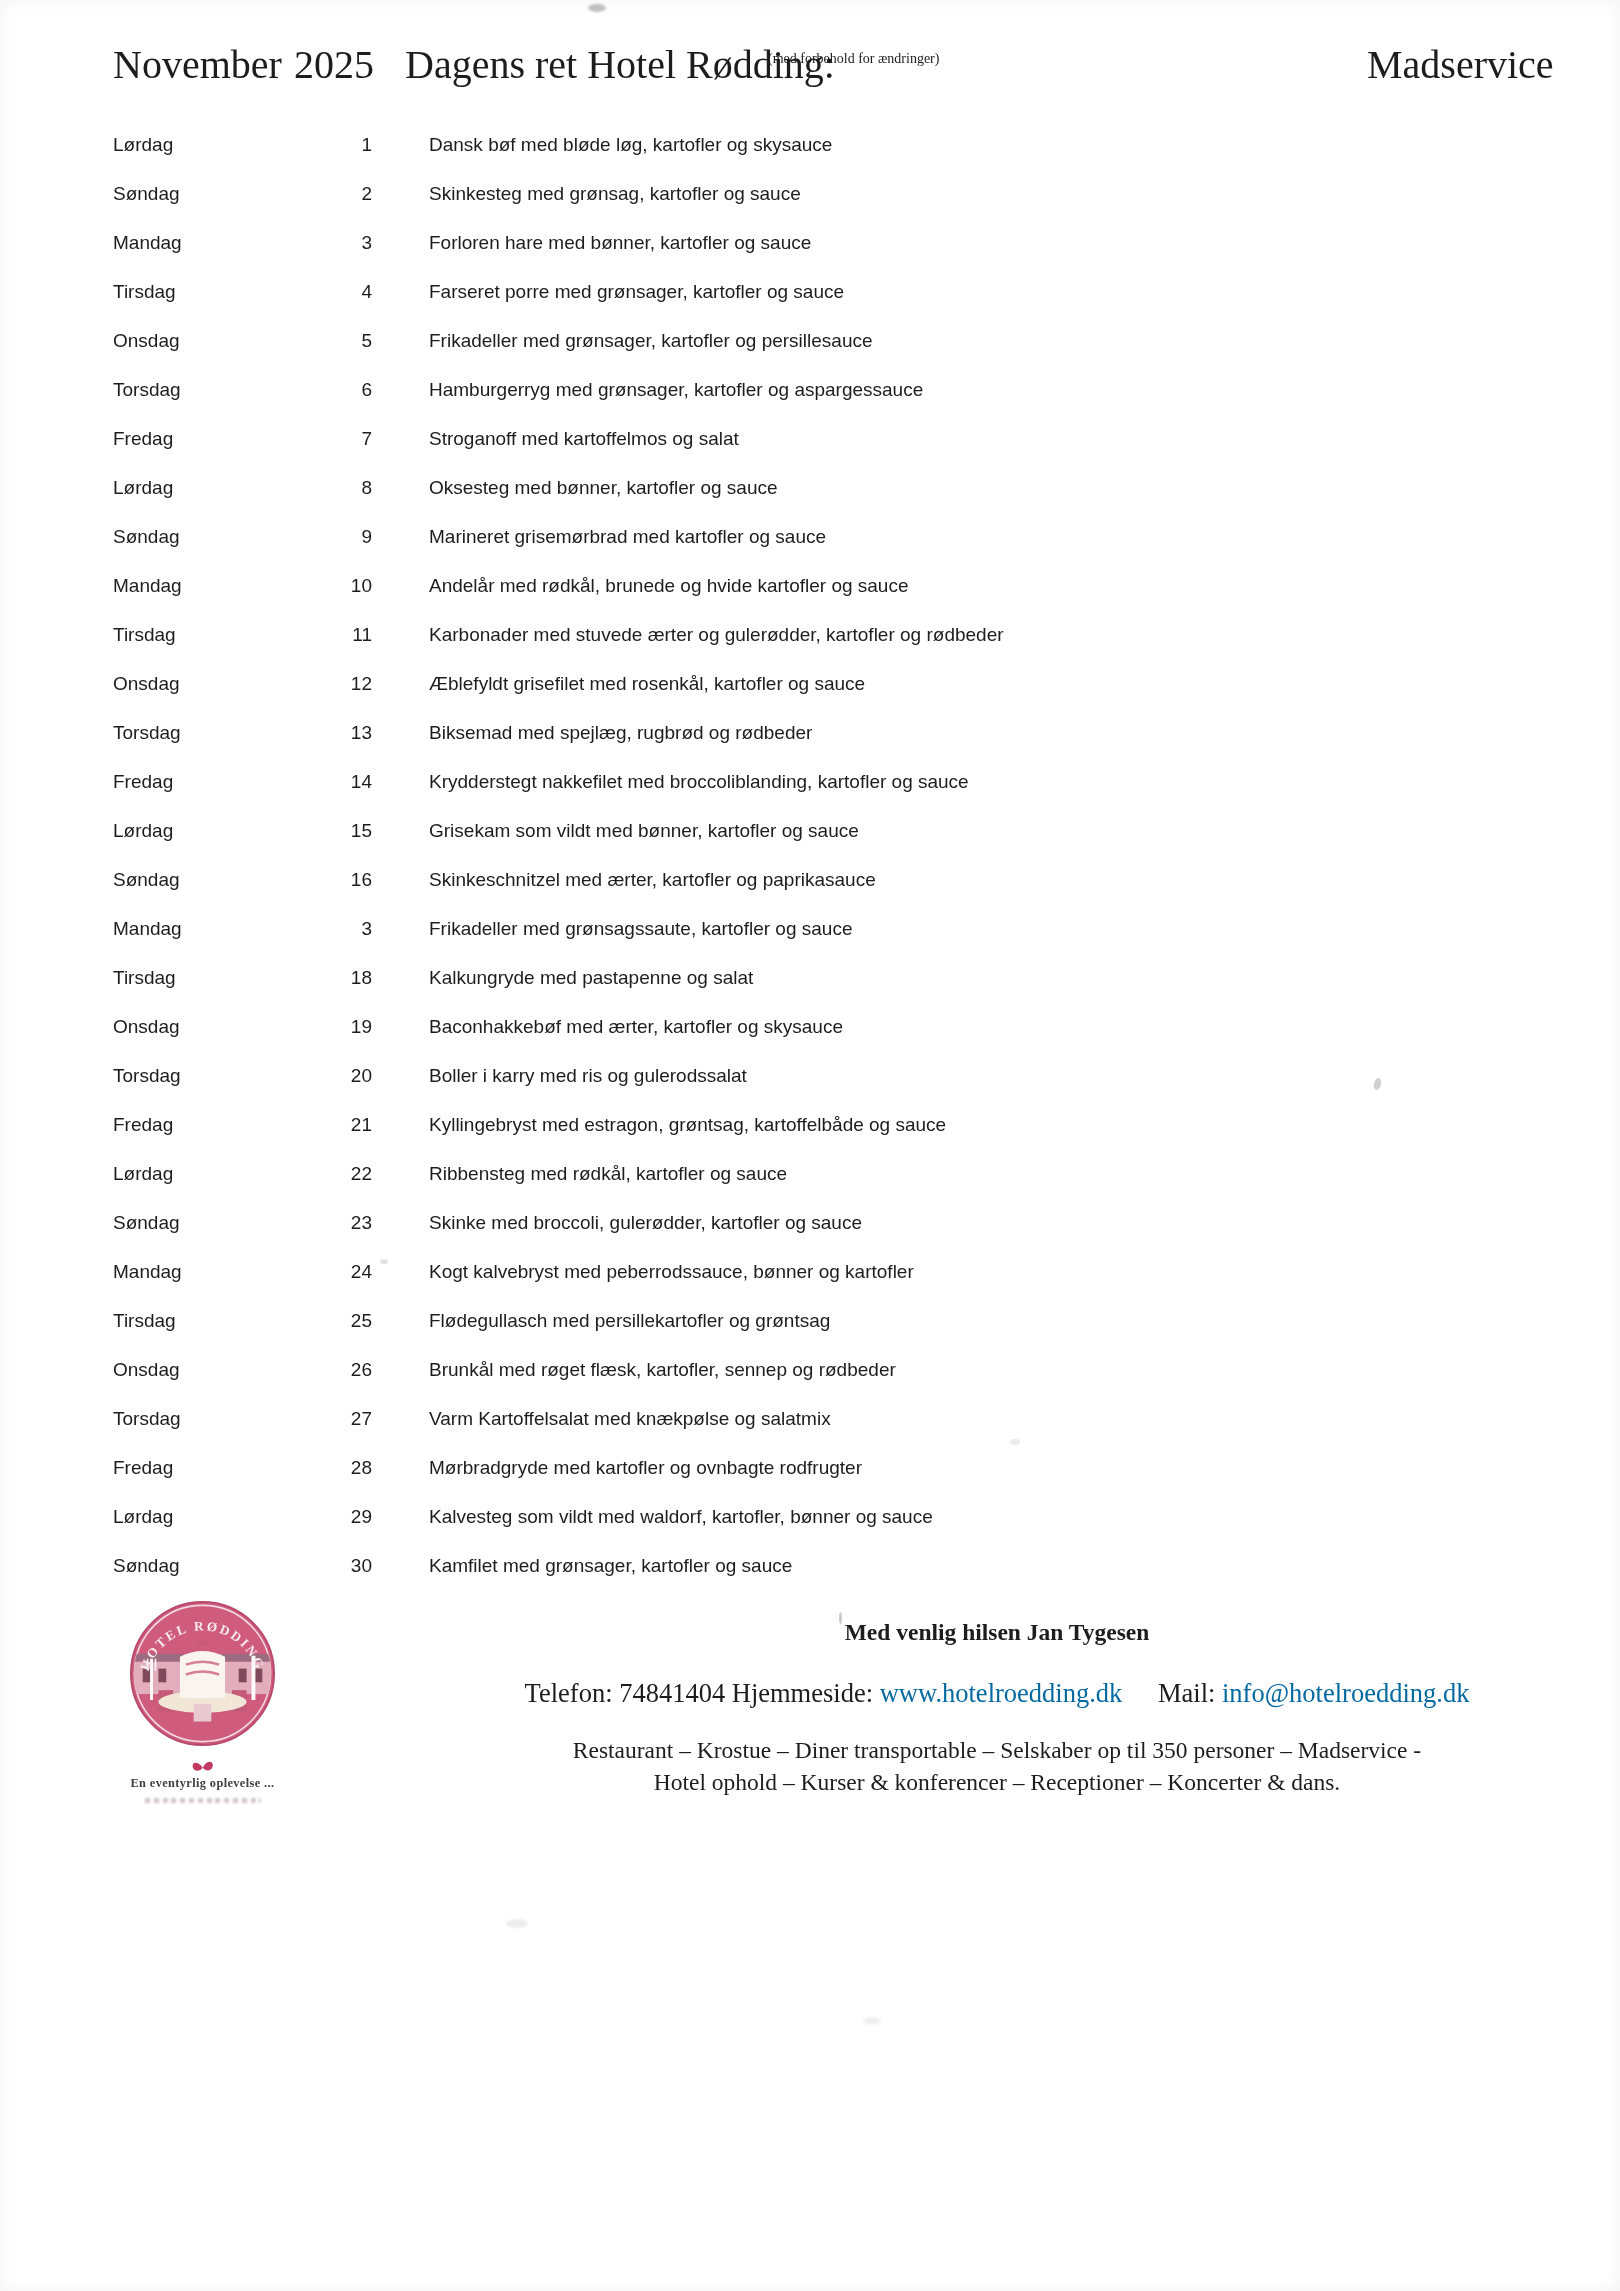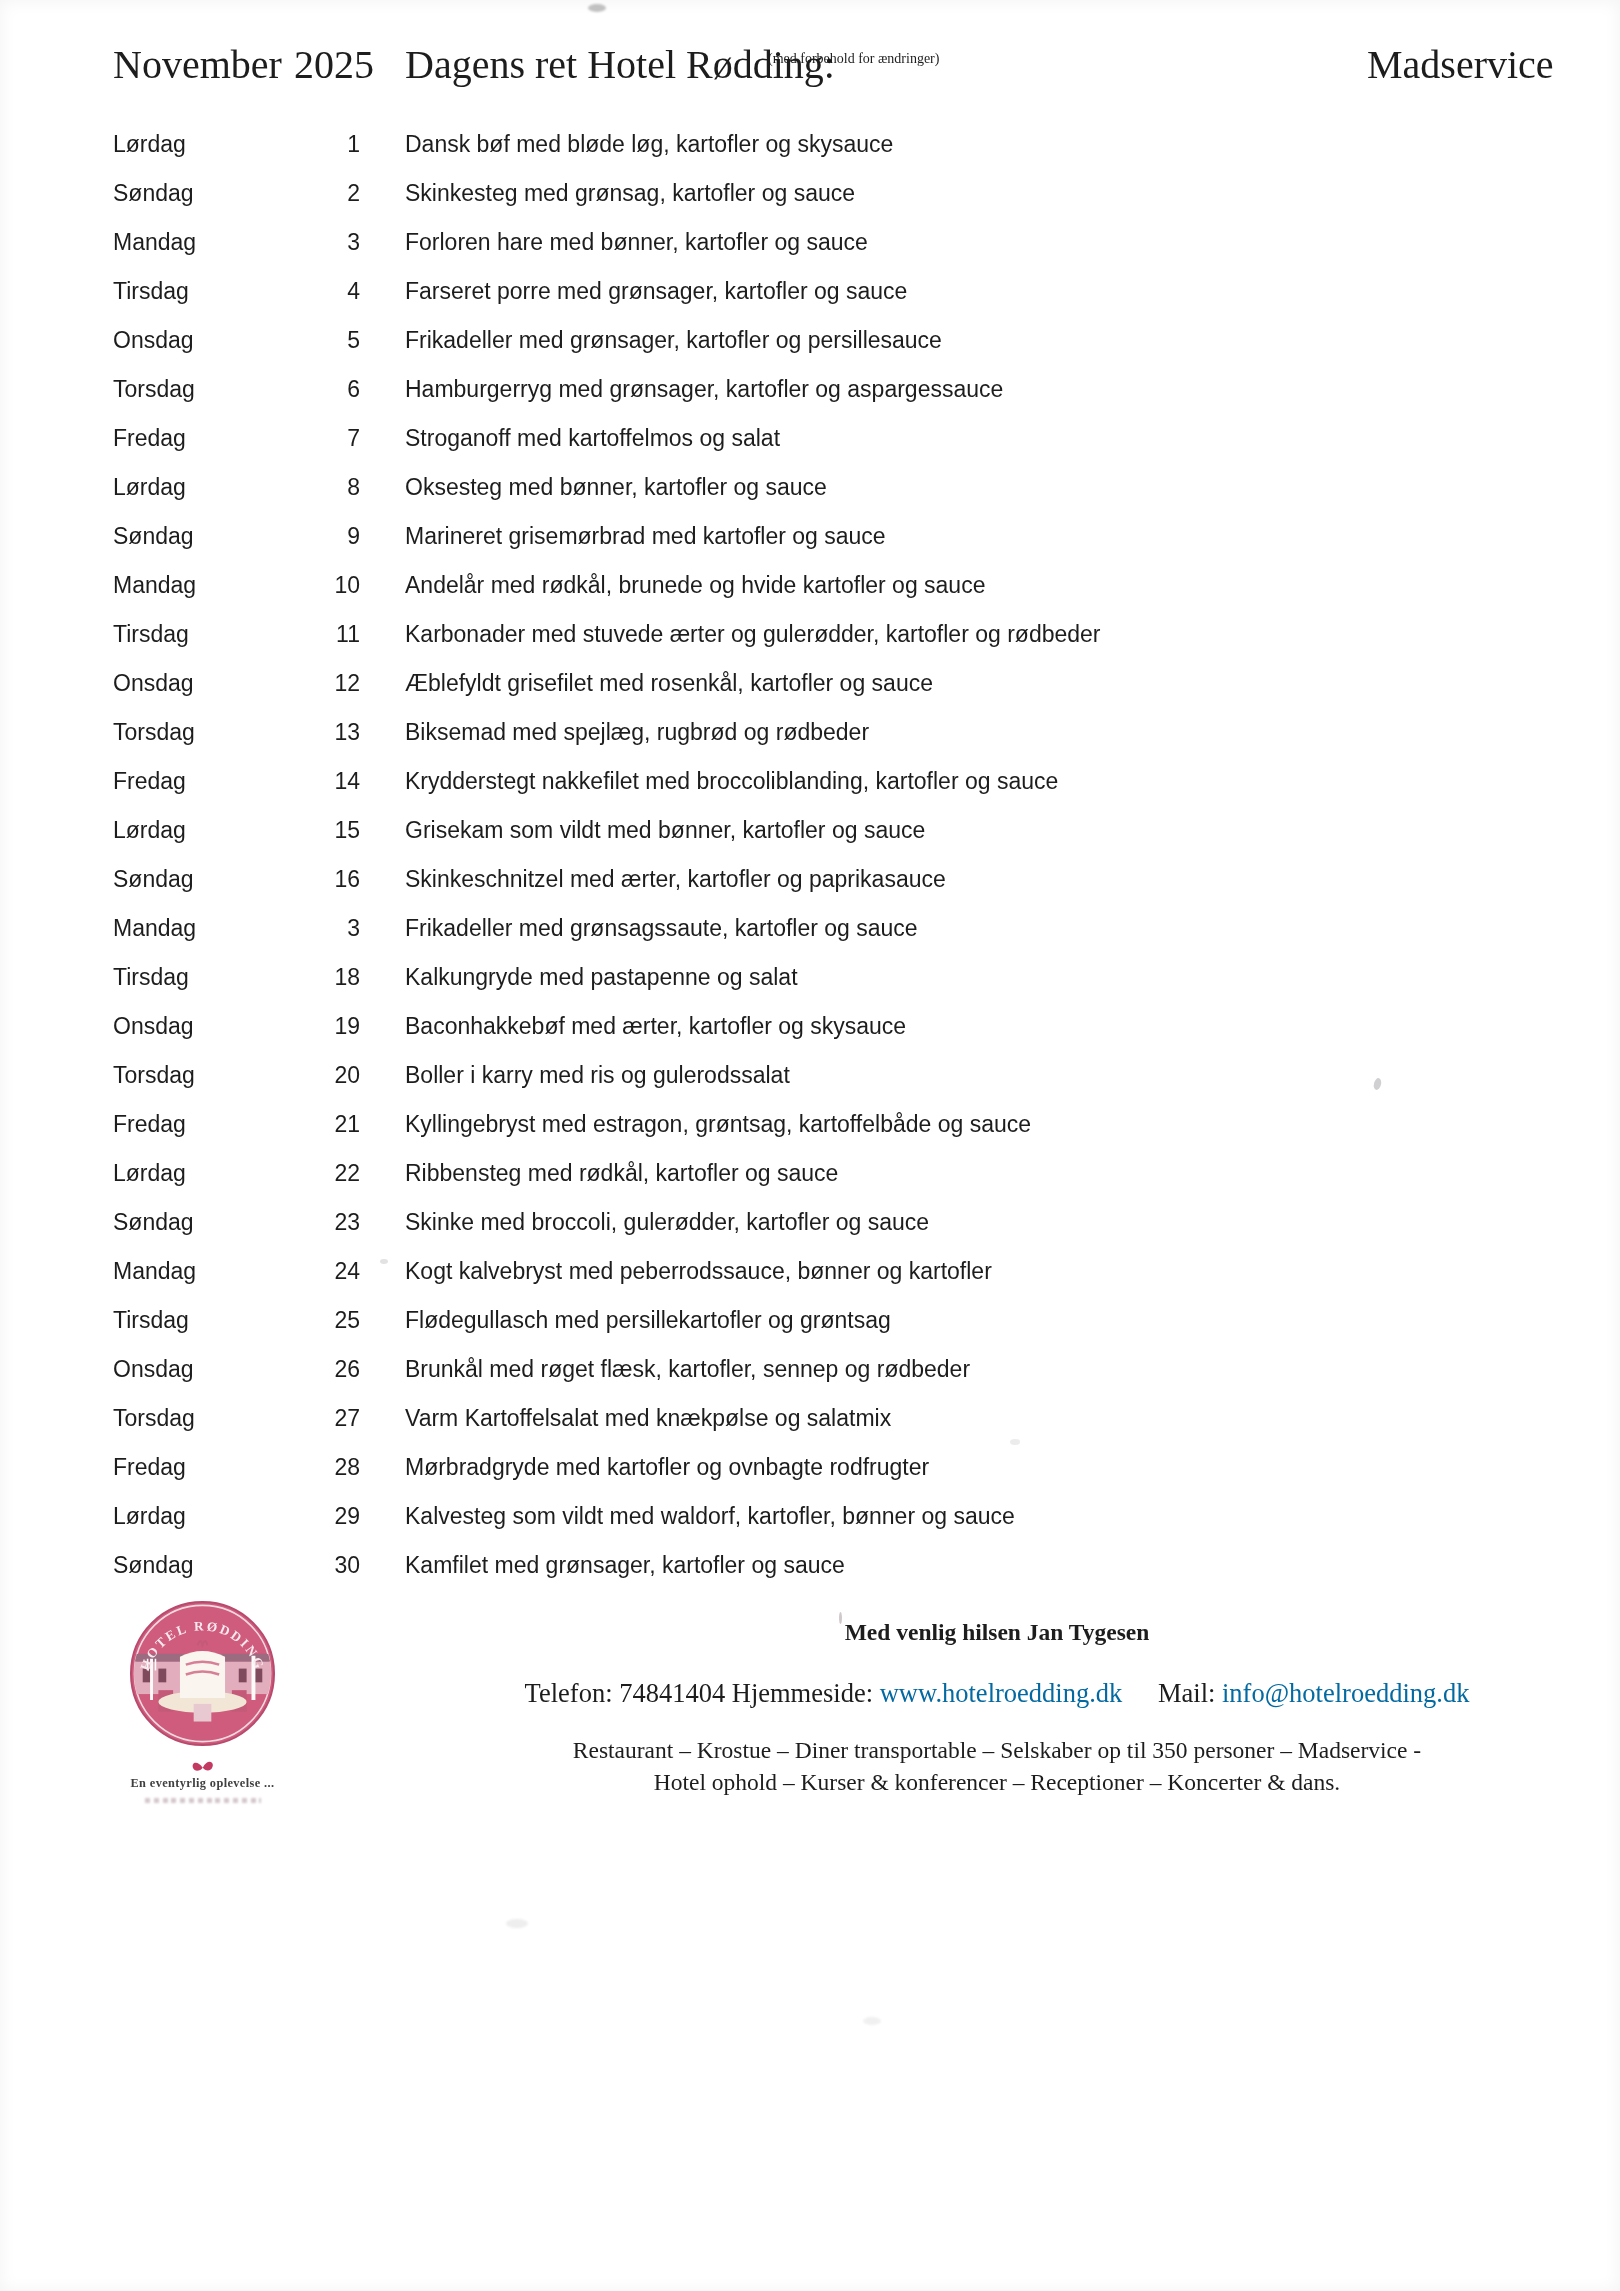--- a/index.html
+++ b/index.html
@@ -17,21 +17,21 @@
   
   .hdr{position:absolute;top:41px;font-size:40px;font-family:"Liberation Serif",serif;white-space:nowrap;}
   .hdr-month{left:113px;}
   .hdr-year{left:294px;}
   .hdr-title{left:405px;}
   .hdr-note{left:768px;top:51px;font-size:14px;}
   .hdr-brand{left:1367px;}
 
   
   .menu{position:absolute;top:128px;left:0;right:0;}
-  .row{display:flex;height:49px;font-size:23px;line-height:33px;white-space:nowrap;}
+  .row{display:flex;height:49px;font-size:19px;line-height:33px;white-space:nowrap;gap:12px;}
   .day{margin-left:113px;width:196px;}
   .num{width:51px;text-align:right;}
   .dish{margin-left:45px;}
 
   
   .fline{position:absolute;left:372px;width:1250px;text-align:center;font-family:"Liberation Serif",serif;white-space:nowrap;}
   .f-signoff{top:1619px;font-size:23.5px;font-weight:bold;}
   .f-contact{top:1678px;font-size:26.5px;}
   .f-services1{top:1737px;font-size:23.5px;}
   .f-services2{top:1769px;font-size:23.5px;}

